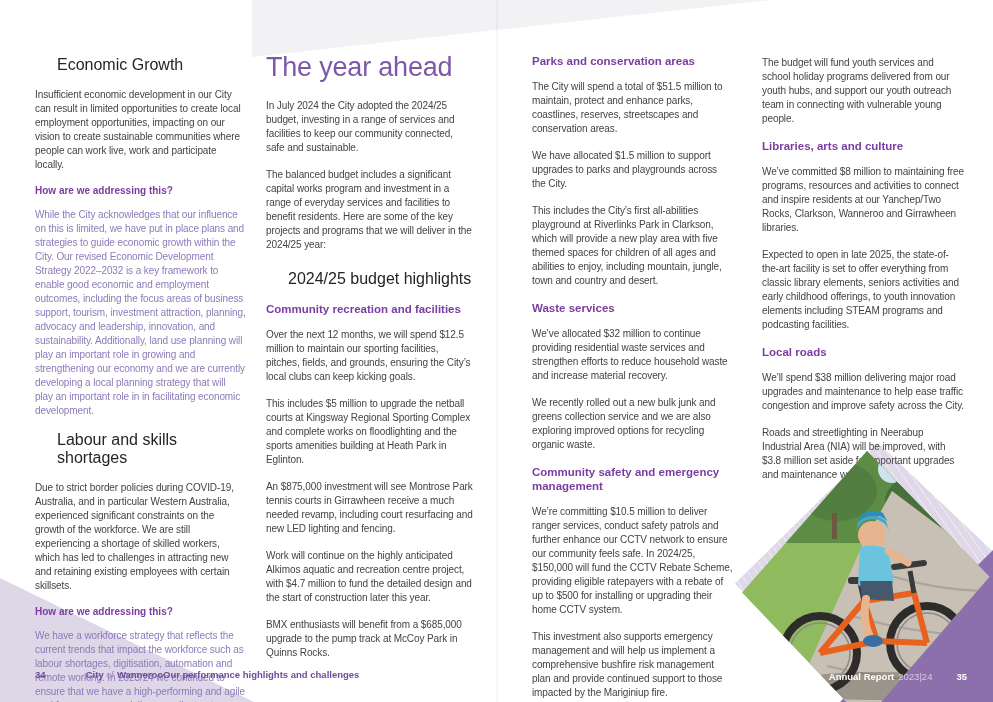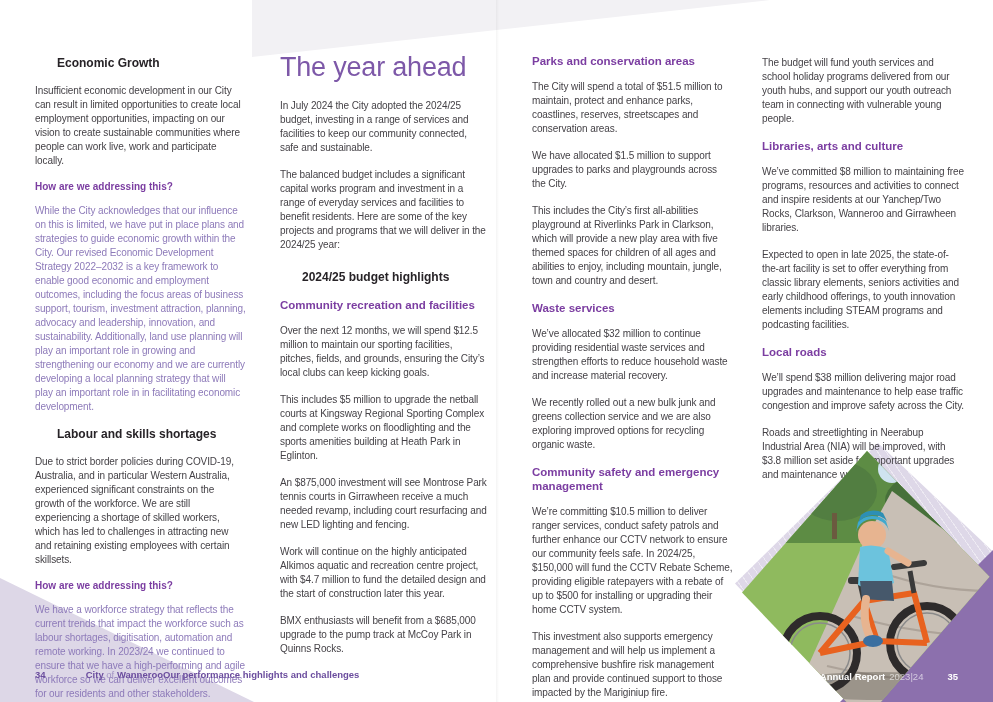--- a/index.html
+++ b/index.html
@@ -16,37 +16,37 @@
         background:#ded8e8;
         background-image:repeating-linear-gradient(55deg,rgba(255,255,255,.45) 0 1px,rgba(255,255,255,0) 1px 7px);
         clip-path:polygon(55% 0,110% 50%,55% 108%,0 52%);}
   .purple-corner{position:absolute;left:840px;top:550px;width:153px;height:152px;background:#8c70ad;
                  clip-path:polygon(100% 0,100% 100%,0 100%);z-index:2;}
   .photo-diamond{position:absolute;left:742px;top:451px;width:250px;height:262px;z-index:3;
                  clip-path:polygon(50% 0,99% 48%,49% 103%,0 54%);}
   
   .col{position:absolute;z-index:2;}
   .c1{left:35px;top:56px;width:211px;}
-  .c2{left:280px;top:52px;width:207px;}
+  .c2{left:266px;top:52px;width:207px;}
   .c3{left:532px;top:54px;width:201px;}
   .c4{left:762px;top:56px;width:202px;}
   .title{font-size:27px;line-height:30px;font-weight:500;color:#7d58a8;margin:0 0 17px;letter-spacing:-.2px;}
-  .h-black{font-size:12px;font-weight:bold;color:#272327;margin:0 0 14px;padding-left:22px;}
+  .h-black{font-size:16px;font-weight:normal;color:#272327;margin:0 0 14px;padding-left:22px;}
   .h-purple{font-size:11.5px;line-height:14px;font-weight:bold;color:#7b3da1;margin:0 0 12px;}
   .h-purple.first{margin-top:0;}
   .addr{font-size:10px;font-weight:bold;color:#7b3da1;margin:0 0 12px;}
   p.body{font-size:10px;line-height:14px;margin:0 0 13px;letter-spacing:-.1px;}
   p.body.purple{color:#8d7ab9;}
   
   .footer-left{position:absolute;left:35px;top:669px;z-index:4;display:flex;align-items:baseline;
                font-size:9.5px;font-weight:bold;color:#6b4d9e;}
   .footer-left .pgnum{width:42px;}
   .footer-left .brand{width:86px;text-align:right;}
   .footer-left .of{font-weight:normal;color:#a292c4;}
-  .footer-right{position:absolute;right:35px;top:671px;z-index:5;display:flex;align-items:baseline;
+  .footer-right{position:absolute;right:26px;top:671px;z-index:5;display:flex;align-items:baseline;
                 font-size:9.5px;color:#ffffff;}
   .footer-right .rep{font-weight:bold;}
   .footer-right .yr{color:rgba(255,255,255,.62);margin-left:4px;}
   .footer-right .pgnum{font-weight:bold;margin-left:24px;}
 </style>
 </head>
 <body>
 
 <div class="page">
 

